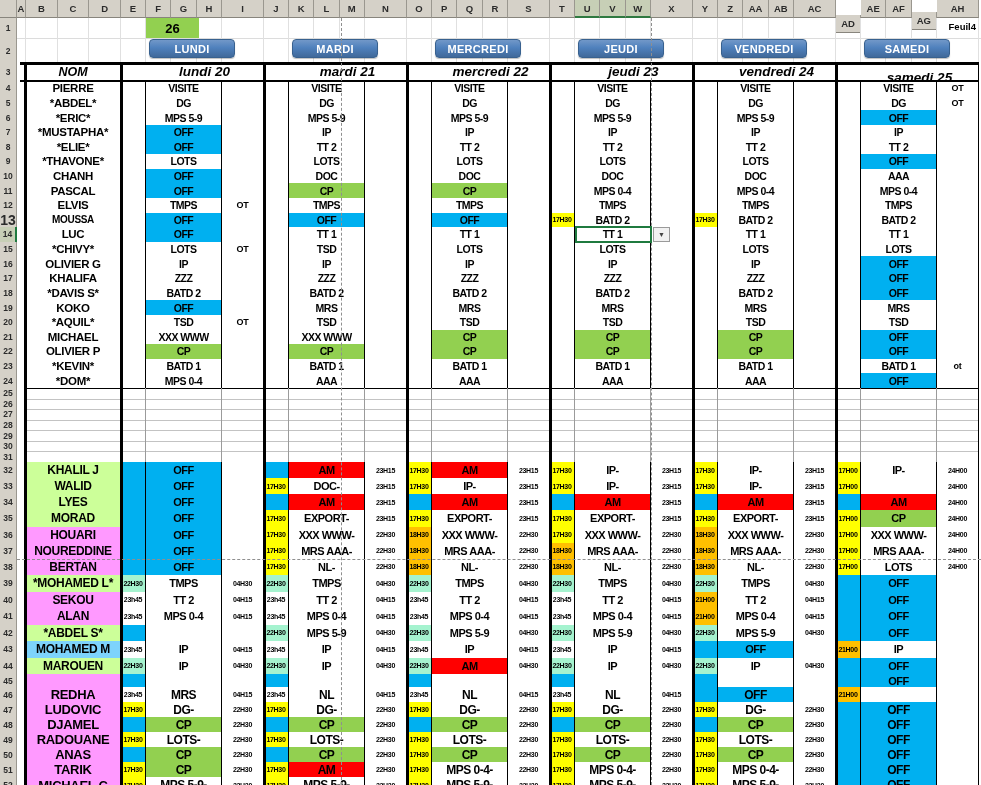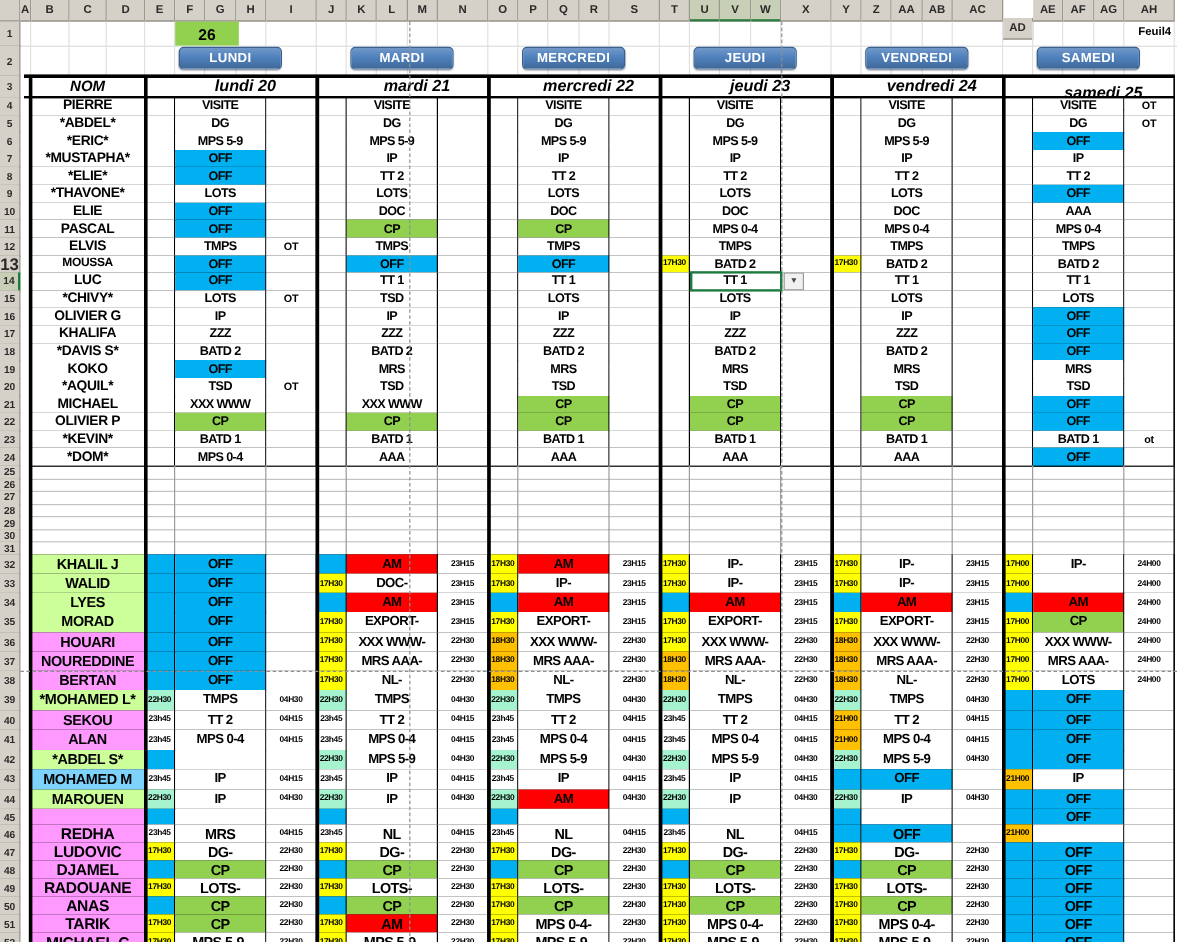--- a/index.html
+++ b/index.html
@@ -98,21 +98,21 @@
     <div class="c hdr" style="left: 768.667px; top: 0px; width: 25.3333px; height: 18px;">AB</div>
     <div class="c" style="left: 793px; top: 18px; width: 1px; height: 45px; background: rgb(224, 224, 224);"></div>
     <div class="c hdr" style="left: 794px; top: 0px; width: 42px; height: 18px;">AC</div>
     <div class="c" style="left: 835px; top: 18px; width: 1px; height: 45px; background: rgb(224, 224, 224);"></div>
     <div class="c hdr" style="left: 836px; top: 0px; width: 25px; height: 18px; margin-top: 15px;">AD</div>
     <div class="c" style="left: 860px; top: 18px; width: 1px; height: 45px; background: rgb(224, 224, 224);"></div>
     <div class="c hdr" style="left: 861px; top: 0px; width: 25.3333px; height: 18px;">AE</div>
     <div class="c" style="left: 885.333px; top: 18px; width: 1px; height: 45px; background: rgb(224, 224, 224);"></div>
     <div class="c hdr" style="left: 886.333px; top: 0px; width: 25.3333px; height: 18px;">AF</div>
     <div class="c" style="left: 910.667px; top: 18px; width: 1px; height: 45px; background: rgb(224, 224, 224);"></div>
-    <div class="c hdr" style="left: 911.667px; top: 0px; width: 25.3333px; height: 18px;">AG</div>
+    <div class="c hdr" style="left: 911.667px; top: 12px; width: 25.3333px; height: 18px;">AG</div>
     <div class="c" style="left: 936px; top: 18px; width: 1px; height: 45px; background: rgb(224, 224, 224);"></div>
     <div class="c hdr" style="left: 937px; top: 0px; width: 42px; height: 18px;">AH</div>
     <div class="c" style="left: 978px; top: 18px; width: 1px; height: 45px; background: rgb(224, 224, 224);"></div>
     <div class="c hdr" style="left: 0px; top: 18px; width: 17px; height: 21px; font-size: 8.5px;">1</div>
     <div class="c hdr" style="left: 0px; top: 38px; width: 17px; height: 26px; font-size: 8.5px;">2</div>
     <div class="c hdr" style="left: 0px; top: 63px; width: 17px; height: 19px; font-size: 8.5px;">3</div>
     <div class="c hdr" style="left: 0px; top: 81px; width: 17px; height: 15.619px; font-size: 8.5px;">4</div>
     <div class="c hdr" style="left: 0px; top: 95.619px; width: 17px; height: 15.619px; font-size: 8.5px;">5</div>
     <div class="c hdr" style="left: 0px; top: 110.238px; width: 17px; height: 15.619px; font-size: 8.5px;">6</div>
     <div class="c hdr" style="left: 0px; top: 124.857px; width: 17px; height: 15.619px; font-size: 8.5px;">7</div>
@@ -281,21 +281,21 @@
     <div class="c bd tm" style="left: 508px; top: 154.095px; width: 42px; height: 15.619px; background: rgb(255, 255, 255); font-size: 7px;"></div>
     <div class="c bd tm" style="left: 550px; top: 154.095px; width: 25px; height: 15.619px; background: rgb(255, 255, 255);"></div>
     <div class="c bd cd" style="left: 575px; top: 154.095px; width: 76px; height: 15.619px; background: rgb(255, 255, 255); font-size: 10.5px;">LOTS</div>
     <div class="c bd tm" style="left: 651px; top: 154.095px; width: 42px; height: 15.619px; background: rgb(255, 255, 255); font-size: 7px;"></div>
     <div class="c bd tm" style="left: 693px; top: 154.095px; width: 25px; height: 15.619px; background: rgb(255, 255, 255);"></div>
     <div class="c bd cd" style="left: 718px; top: 154.095px; width: 76px; height: 15.619px; background: rgb(255, 255, 255); font-size: 10.5px;">LOTS</div>
     <div class="c bd tm" style="left: 794px; top: 154.095px; width: 42px; height: 15.619px; background: rgb(255, 255, 255); font-size: 7px;"></div>
     <div class="c bd tm" style="left: 836px; top: 154.095px; width: 25px; height: 15.619px; background: rgb(255, 255, 255);"></div>
     <div class="c bd cd" style="left: 861px; top: 154.095px; width: 76px; height: 15.619px; background: rgb(0, 176, 240); font-size: 10.5px;">OFF</div>
     <div class="c bd tm" style="left: 937px; top: 154.095px; width: 42px; height: 15.619px; background: rgb(255, 255, 255); font-size: 7px;"></div>
-    <div class="c bd nm" style="left: 26px; top: 168.714px; width: 95px; height: 15.619px; background: rgb(255, 255, 255); font-size: 11.5px;">ELIE</div>
+    <div class="c bd nm" style="left: 26px; top: 168.714px; width: 95px; height: 15.619px; background: rgb(255, 255, 255); font-size: 11.5px;">CHANH</div>
     <div class="c bd tm" style="left: 121px; top: 168.714px; width: 25px; height: 15.619px; background: rgb(255, 255, 255);"></div>
     <div class="c bd cd" style="left: 146px; top: 168.714px; width: 76px; height: 15.619px; background: rgb(0, 176, 240); font-size: 10.5px;">OFF</div>
     <div class="c bd tm" style="left: 222px; top: 168.714px; width: 42px; height: 15.619px; background: rgb(255, 255, 255); font-size: 7px;"></div>
     <div class="c bd tm" style="left: 264px; top: 168.714px; width: 25px; height: 15.619px; background: rgb(255, 255, 255);"></div>
     <div class="c bd cd" style="left: 289px; top: 168.714px; width: 76px; height: 15.619px; background: rgb(255, 255, 255); font-size: 10.5px;">DOC</div>
     <div class="c bd tm" style="left: 365px; top: 168.714px; width: 42px; height: 15.619px; background: rgb(255, 255, 255); font-size: 7px;"></div>
     <div class="c bd tm" style="left: 407px; top: 168.714px; width: 25px; height: 15.619px; background: rgb(255, 255, 255);"></div>
     <div class="c bd cd" style="left: 432px; top: 168.714px; width: 76px; height: 15.619px; background: rgb(255, 255, 255); font-size: 10.5px;">DOC</div>
     <div class="c bd tm" style="left: 508px; top: 168.714px; width: 42px; height: 15.619px; background: rgb(255, 255, 255); font-size: 7px;"></div>
     <div class="c bd tm" style="left: 550px; top: 168.714px; width: 25px; height: 15.619px; background: rgb(255, 255, 255);"></div>

